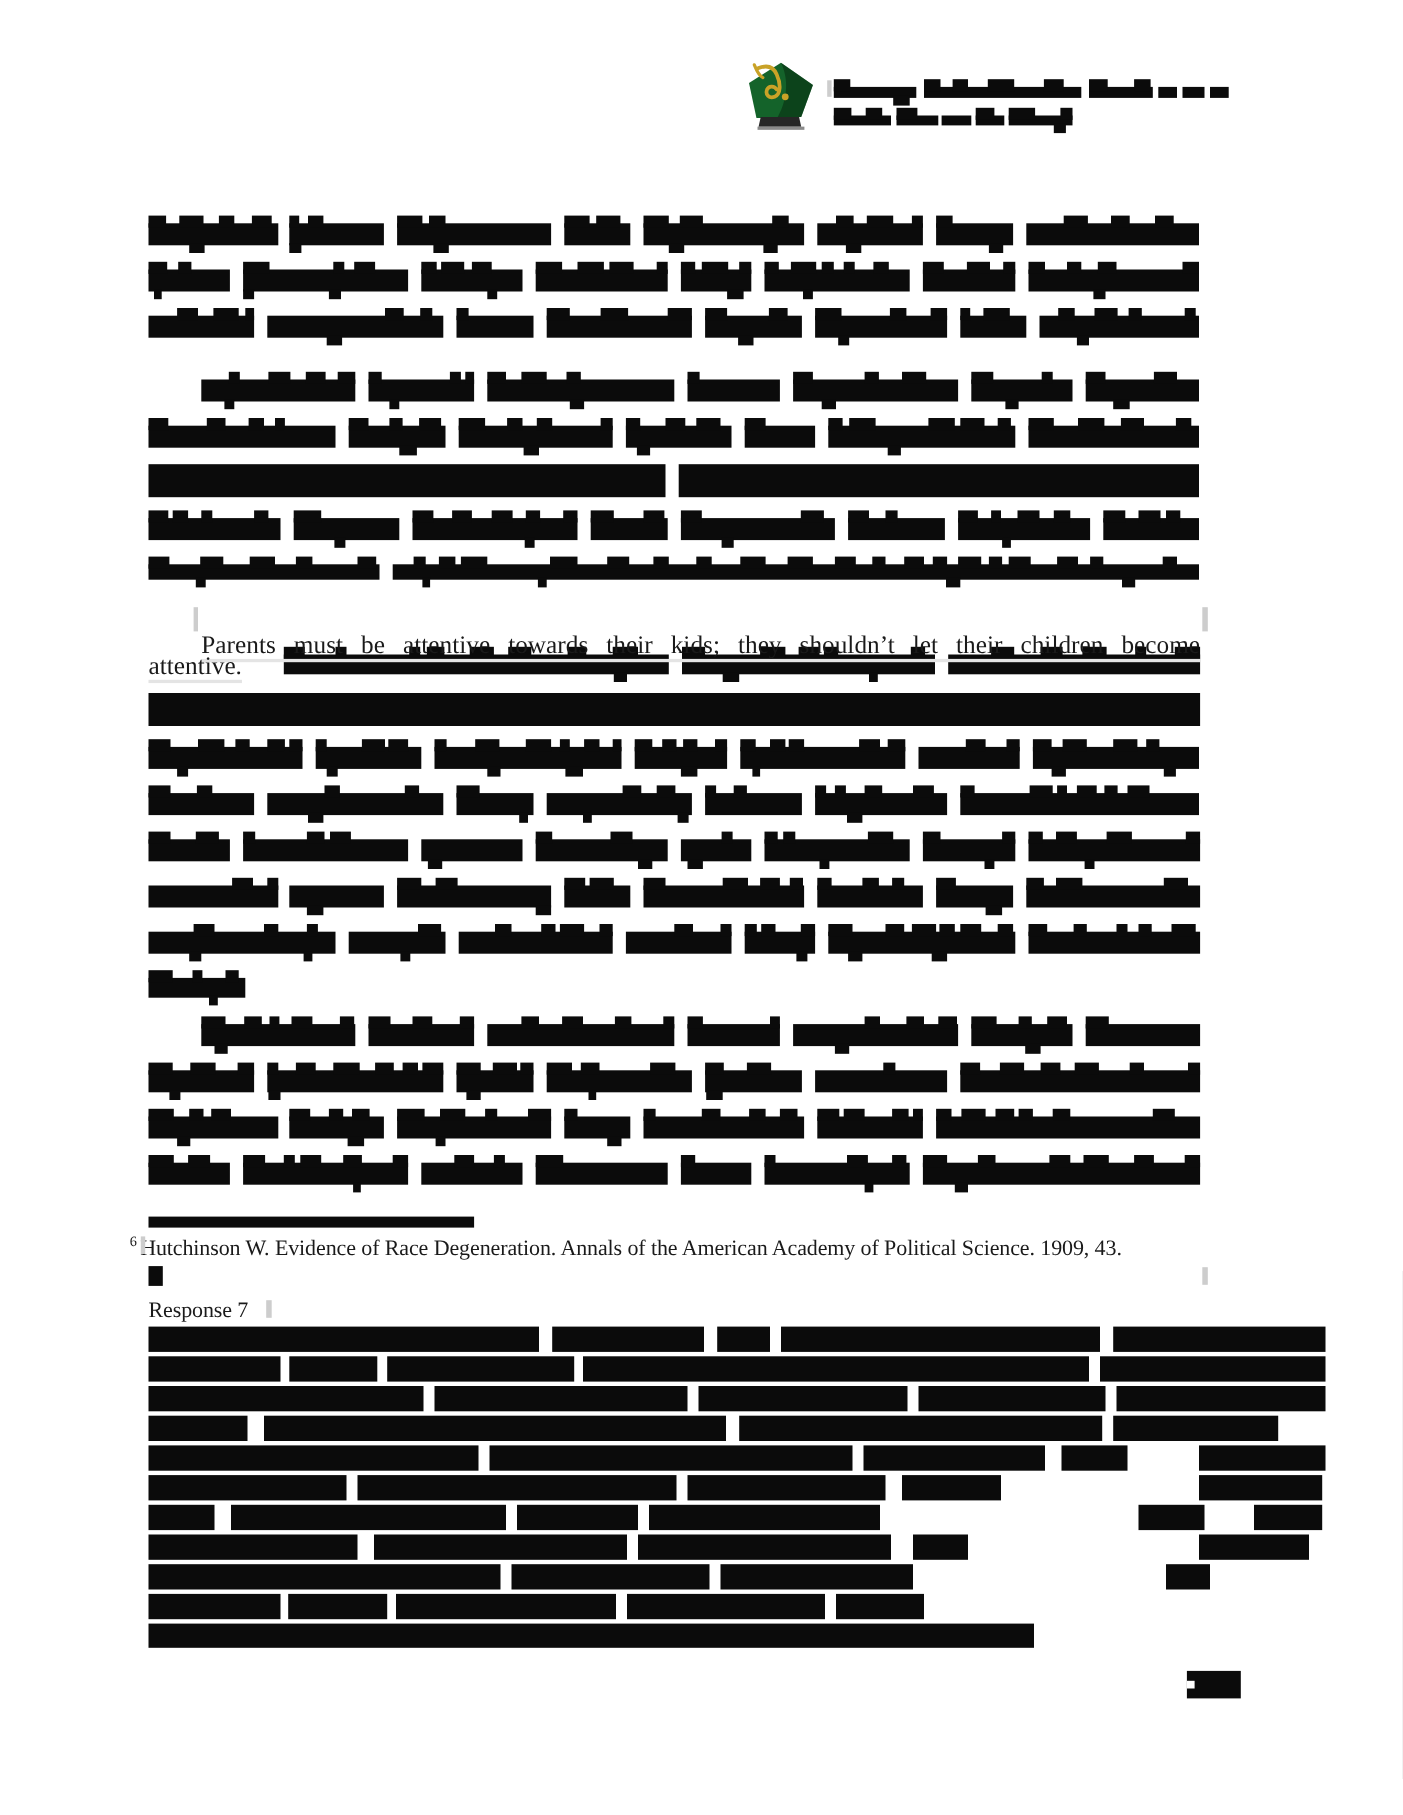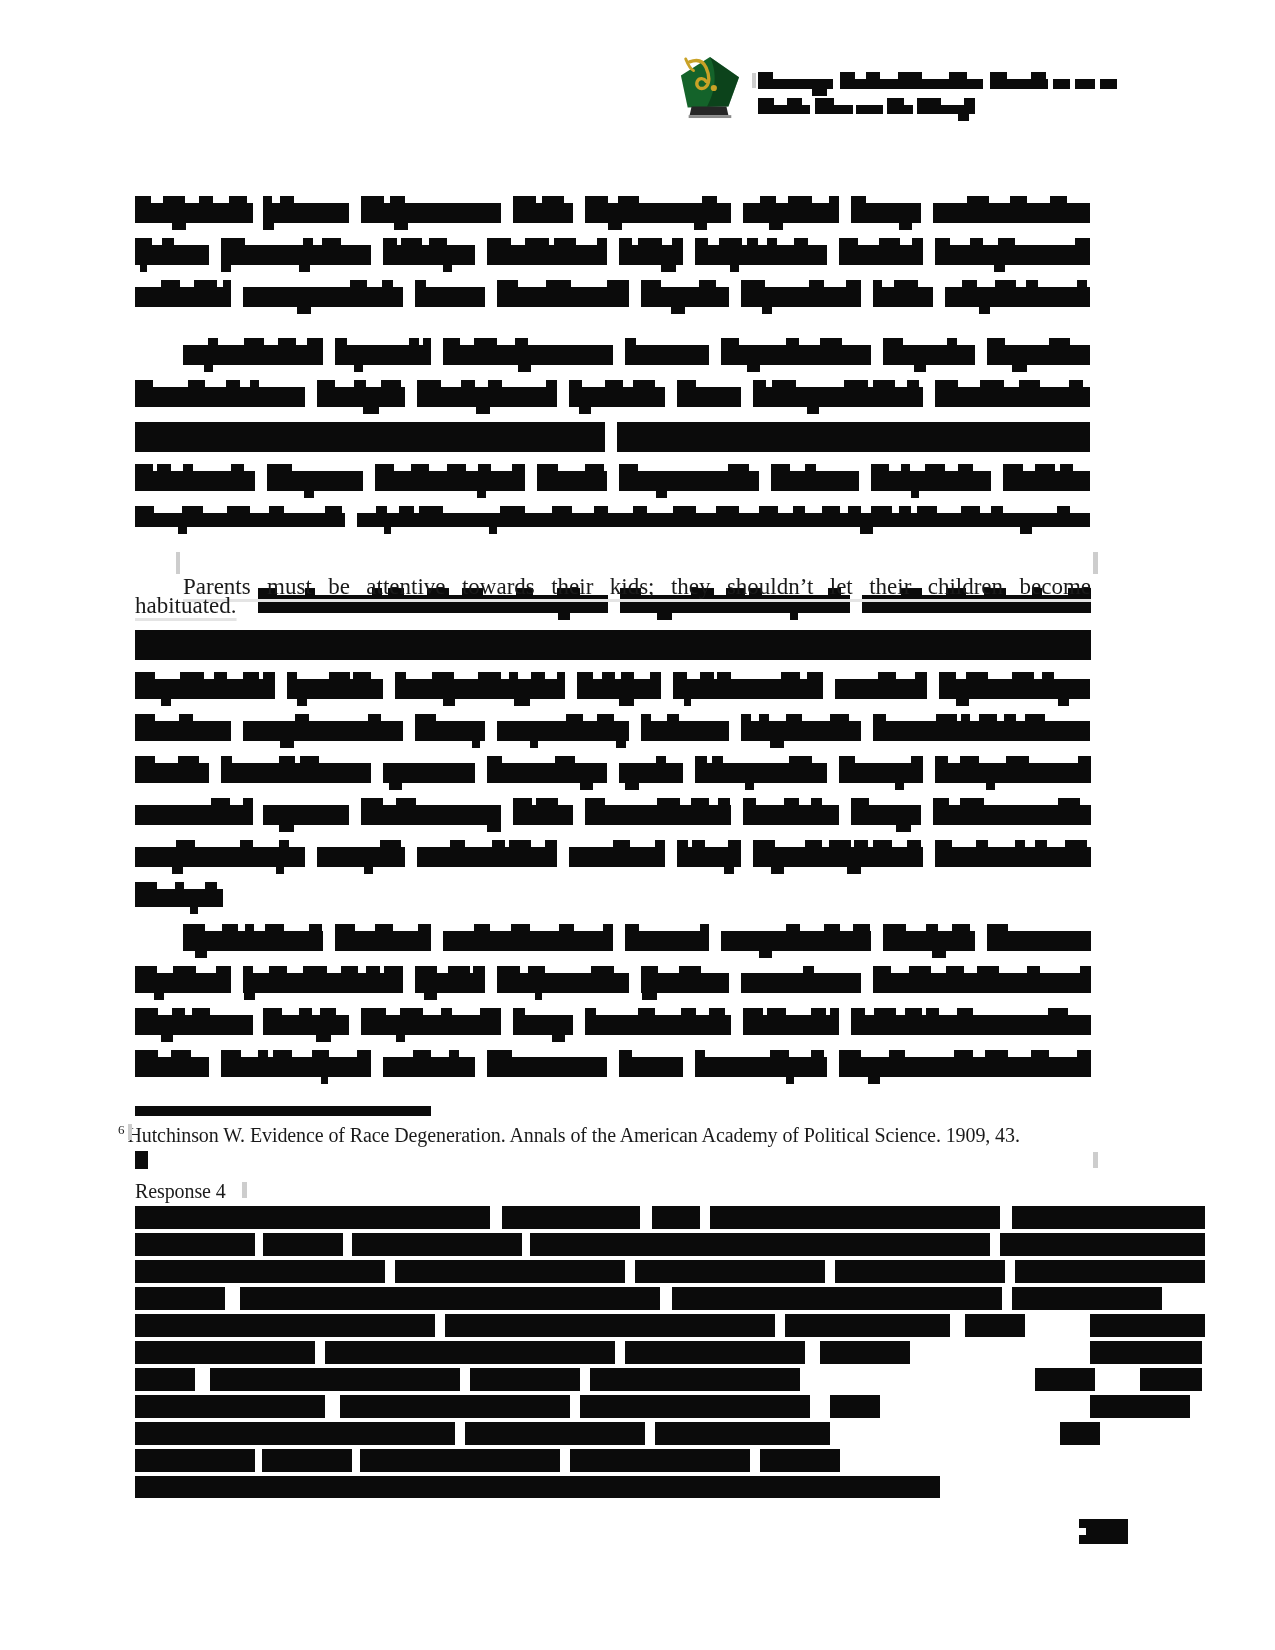--- a/index.html
+++ b/index.html
@@ -714,27 +714,27 @@
       <div class="rbar" style="left: 1060px; top: 1422px; width: 40px; height: 23px; background: rgb(11, 11, 11);"></div>
       <div class="rbar" style="left: 135px; top: 1449px; width: 120px; height: 23px; background: rgb(11, 11, 11);"></div>
       <div class="rbar" style="left: 262px; top: 1449px; width: 90px; height: 23px; background: rgb(11, 11, 11);"></div>
       <div class="rbar" style="left: 360px; top: 1449px; width: 200px; height: 23px; background: rgb(11, 11, 11);"></div>
       <div class="rbar" style="left: 570px; top: 1449px; width: 180px; height: 23px; background: rgb(11, 11, 11);"></div>
       <div class="rbar" style="left: 760px; top: 1449px; width: 80px; height: 23px; background: rgb(11, 11, 11);"></div>
       <div class="rbar" style="left: 135px; top: 1476px; width: 805px; height: 22px; background: rgb(11, 11, 11);"></div>
     </div>
 
   <p id="line-parents" class="vis-text">Parents must be attentive towards their kids; they shouldn’t let their children become</p>
-  <span id="lead-habituated" class="vis-text">habituated.</span>
+  <span id="lead-habituated" class="vis-text">attentive.</span>
 
   <div id="fn1" class="fn-line"><sup>6</sup><span>Hutchinson W. Evidence of Race Degeneration. Annals of the American Academy of Political Science. 1909, 43.</span></div>
 
   <div id="fn2-marker"></div>
 
-  <div id="fn3" class="fn-line"><span>Response 4</span></div>
+  <div id="fn3" class="fn-line"><span>Response 7</span></div>
 
   <div id="pageno" style="left: 1079px; top: 1519px; width: 49px; height: 25px;">
     <div class="notch"></div>
   </div>
 
 <div class="gmark" style="left: 752px; top: 73px; width: 4px; height: 15px; background: rgb(205, 205, 205);"></div>
     <div class="gmark" style="left: 176px; top: 552px; width: 4px; height: 22px; background: rgb(205, 205, 205);"></div>
     <div class="gmark" style="left: 1093px; top: 552px; width: 5px; height: 22px; background: rgb(205, 205, 205);"></div>
     <div class="gmark" style="left: 128px; top: 1124px; width: 4px; height: 16px; background: rgb(205, 205, 205);"></div>
     <div class="gmark" style="left: 1093px; top: 1152px; width: 5px; height: 16px; background: rgb(205, 205, 205);"></div>

